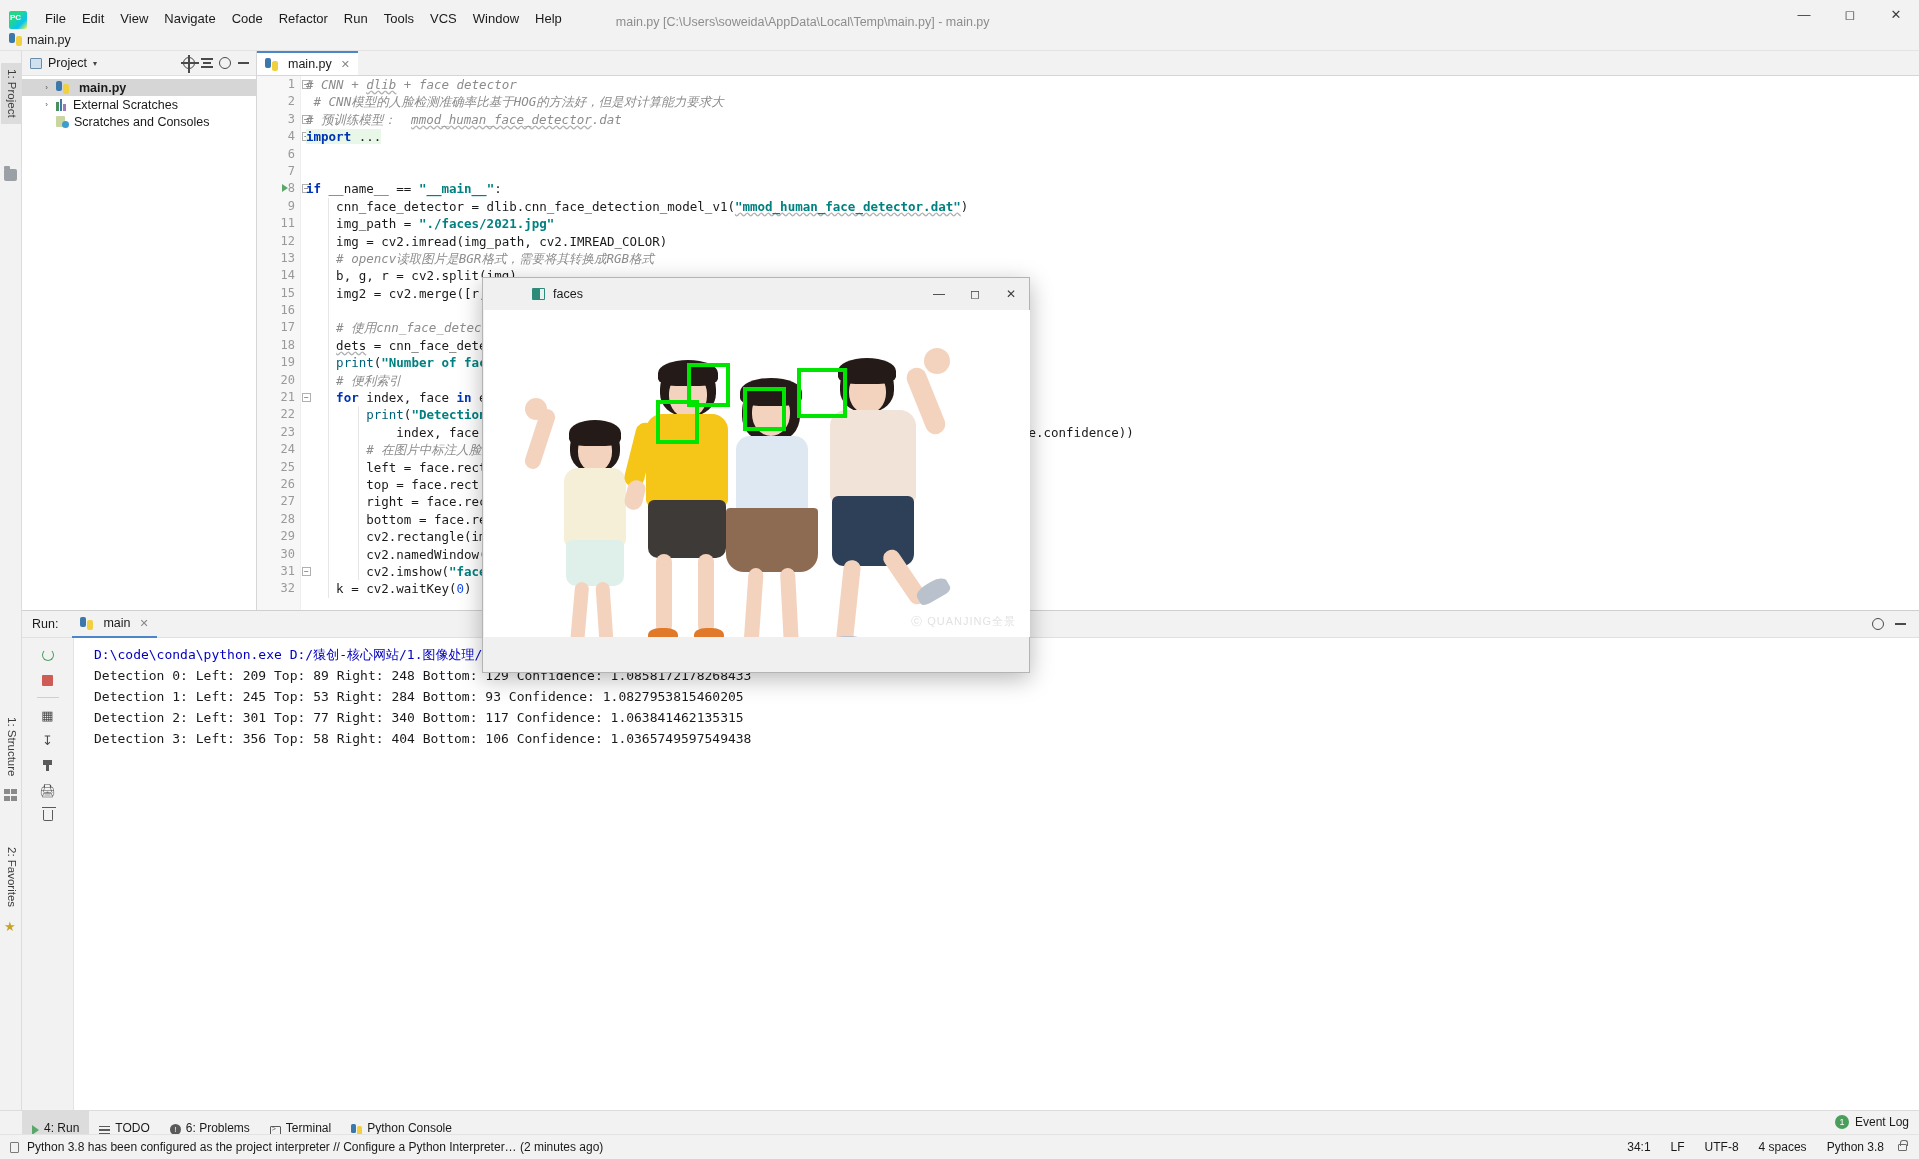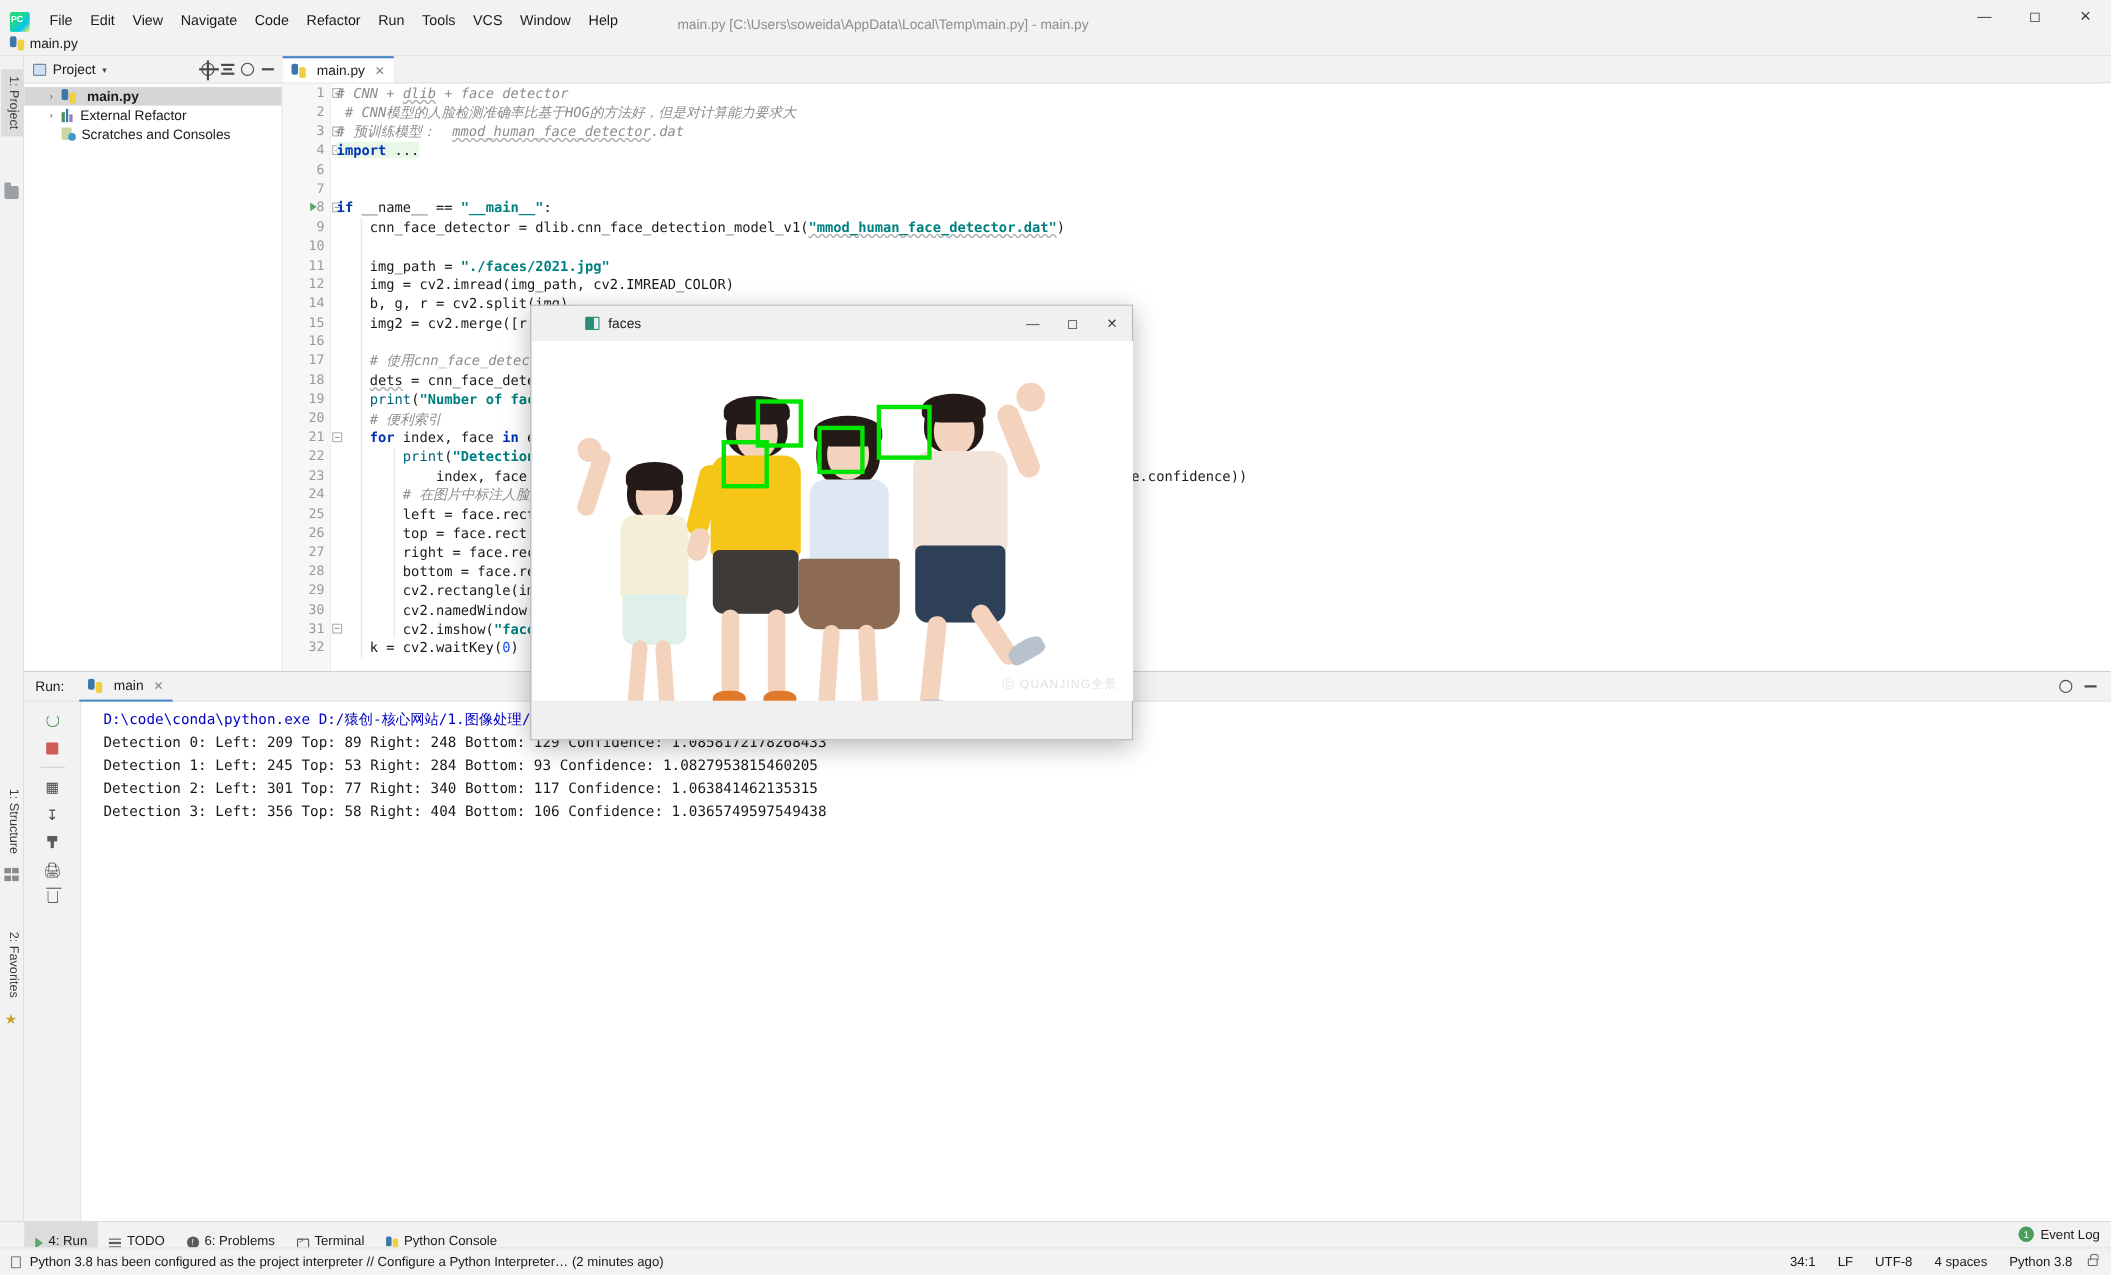--- a/index.html
+++ b/index.html
@@ -405,21 +405,21 @@
         <span class="py-ico"></span>
         <span class="label">main.py</span>
       </div>
       <div class="tnode">
         <span class="tw">›</span>
         <span class="lib-ico">
             <i></i>
             <i></i>
             <i></i>
           </span>
-        <span class="label">External Refactor</span>
+        <span class="label">External Scratches</span>
       </div>
       <div class="tnode">
         <span class="tw"></span>
         <span class="scr-ico"></span>
         <span class="label">Scratches and Consoles</span>
       </div>
     </div>
   </div>
 
   <div class="editor-wrap">
@@ -441,23 +441,23 @@
       <div class="gutter2"></div>
       <div class="code-lines" id="code-lines">
           <div class="cline"><span class="lnum">1</span><span class="fold">−</span><span class="ctext"><span class="c-com"># CNN + <span class="wavy">dlib</span> + face detector</span></span></div>
           <div class="cline"><span class="lnum">2</span><span class="ctext"> <span class="c-com"># CNN模型的人脸检测准确率比基于HOG的方法好，但是对计算能力要求大</span></span></div>
           <div class="cline"><span class="lnum">3</span><span class="fold">−</span><span class="ctext"><span class="c-com"># 预训练模型：  <span class="wavy">mmod_human_face_detector</span>.dat</span></span></div>
           <div class="cline"><span class="lnum">4</span><span class="fold">+</span><span class="ctext"><span class="c-imp"><span class="c-kw">import</span> ...</span></span></div>
           <div class="cline"><span class="lnum">6</span><span class="ctext"></span></div>
           <div class="cline"><span class="lnum">7</span><span class="ctext"></span></div>
           <div class="cline"><span class="lnum">8</span><span class="runmark"></span><span class="fold">−</span><span class="ctext"><span class="c-kw">if</span> __name__ == <span class="c-str">"__main__"</span>:</span></div>
           <div class="cline"><span class="lnum">9</span><span class="indent-g" style="left: 71px;"></span><span class="ctext">    cnn_face_detector = dlib.cnn_face_detection_model_v1(<span class="c-str wavy">"mmod_human_face_detector.dat"</span>)</span></div>
-          <div class="cline"><span class="lnum">10</span><span class="indent-g" style="left: 71px;"></span><span class="ctext"></span></div>
           <div class="cline"><span class="lnum">11</span><span class="indent-g" style="left: 71px;"></span><span class="ctext">    img_path = <span class="c-str">"./faces/2021.jpg"</span></span></div>
           <div class="cline"><span class="lnum">12</span><span class="indent-g" style="left: 71px;"></span><span class="ctext">    img = cv2.imread(img_path, cv2.IMREAD_COLOR)</span></div>
+          <div class="cline"><span class="lnum">13</span><span class="indent-g" style="left: 71px;"></span><span class="ctext">    <span class="c-com"># opencv读取图片是BGR格式，需要将其转换成RGB格式</span></span></div>
           <div class="cline"><span class="lnum">14</span><span class="indent-g" style="left: 71px;"></span><span class="ctext">    b, g, r = cv2.split(img)</span></div>
           <div class="cline"><span class="lnum">15</span><span class="indent-g" style="left: 71px;"></span><span class="ctext">    img2 = cv2.merge([r, g, b])</span></div>
           <div class="cline"><span class="lnum">16</span><span class="indent-g" style="left: 71px;"></span><span class="ctext"></span></div>
           <div class="cline"><span class="lnum">17</span><span class="indent-g" style="left: 71px;"></span><span class="ctext">    <span class="c-com"># 使用cnn_face_detector进行人脸检测</span></span></div>
           <div class="cline"><span class="lnum">18</span><span class="indent-g" style="left: 71px;"></span><span class="ctext">    <span class="wavy">dets</span> = cnn_face_detector(img2, 1)</span></div>
           <div class="cline"><span class="lnum">19</span><span class="indent-g" style="left: 71px;"></span><span class="ctext">    <span class="c-fn">print</span>(<span class="c-str">"Number of faces detected: {}"</span>.format(len(dets)))</span></div>
           <div class="cline"><span class="lnum">20</span><span class="indent-g" style="left: 71px;"></span><span class="ctext">    <span class="c-com"># 便利索引</span></span></div>
           <div class="cline"><span class="lnum">21</span><span class="fold">−</span><span class="indent-g" style="left: 71px;"></span><span class="ctext">    <span class="c-kw">for</span> index, face <span class="c-kw">in</span> enumerate(dets):</span></div>
           <div class="cline"><span class="lnum">22</span><span class="indent-g" style="left: 71px;"></span><span class="indent-g" style="left: 101px;"></span><span class="ctext">        <span class="c-fn">print</span>(<span class="c-str">"Detection {}: Left: {} Top: {} Right: {} Bottom: {} Confidence: {}"</span>.format(</span></div>
           <div class="cline"><span class="lnum">23</span><span class="indent-g" style="left: 71px;"></span><span class="indent-g" style="left: 101px;"></span><span class="ctext">            index, face.rect.left(), face.rect.top(), face.rect.right(), face.rect.bottom(), face.confidence))</span></div>

